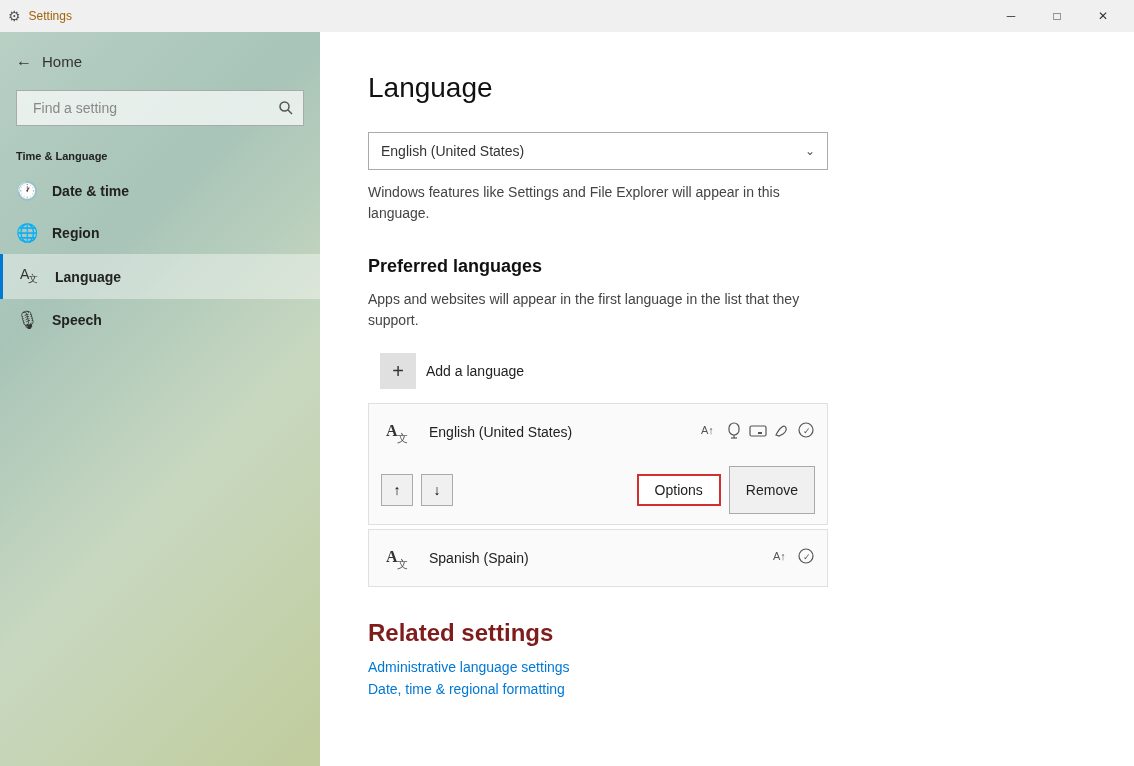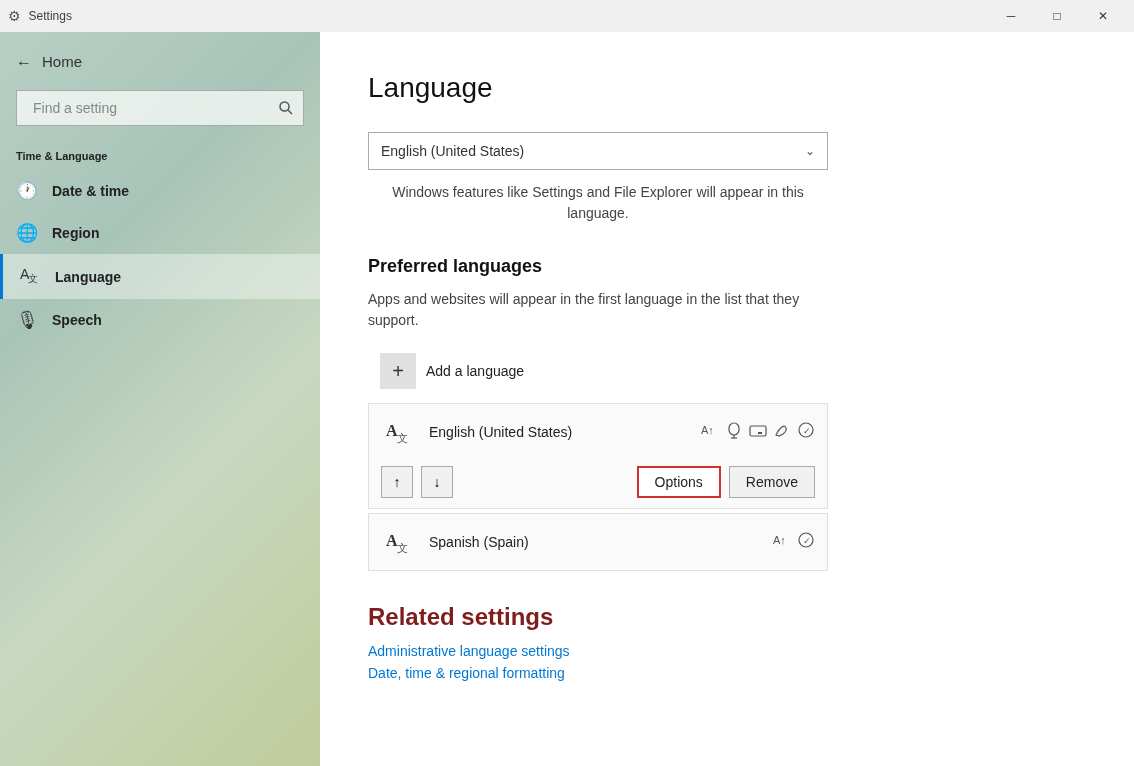--- a/index.html
+++ b/index.html
@@ -10,21 +10,21 @@
       height: 32px;
       background: #f0f0f0;
       display: flex;
       align-items: center;
       justify-content: space-between;
       padding: 0 8px;
       flex-shrink: 0;
     }
     .title-bar-left { display: flex; align-items: center; gap: 8px; }
     .title-bar-icon { font-size: 14px; color: #555; }
-    .title-bar-title { font-size: 12px; color: #404040; }
+    .title-bar-title { font-size: 12px; color: #a16207; }
     .title-bar-controls { display: flex; gap: 0; }
     .title-bar-btn {
       width: 46px; height: 32px;
       display: flex; align-items: center; justify-content: center;
       cursor: pointer; font-size: 12px; color: #333;
       background: transparent; border: none;
     }
 
     
     .app-body { display: flex; flex: 1; overflow: hidden; }
@@ -127,21 +127,20 @@
     }
     .dropdown-text { font-size: 14px; color: #333; }
     .dropdown-chevron { font-size: 12px; color: #555; }
 
     .display-lang-desc {
       font-size: 14px;
       color: #444;
       max-width: 460px;
       margin-bottom: 32px;
       line-height: 1.5;
-      text-align: center;
     }
 
     .preferred-lang-desc {
       font-size: 14px;
       color: #444;
       max-width: 460px;
       margin-bottom: 12px;
       line-height: 1.5;
     }
 
@@ -199,21 +198,21 @@
     }
     .spacer { flex: 1; }
     .lang-options-btn {
       height: 32px; padding: 0 16px;
       border: 2px solid #d32f2f;
       background: #fff;
       cursor: pointer;
       font-size: 14px; color: #222;
     }
     .lang-remove-btn {
-      height: 32px; padding: 0 16px;
+      height: 48px; padding: 0 16px;
       border: 1px solid #aaa;
       background: #f0f0f0;
       cursor: pointer;
       font-size: 14px; color: #222;
     }
 
     .related-settings-title {
       font-size: 24px; font-weight: 600; color: #7f1d1d;
       margin-top: 32px; margin-bottom: 12px;
     }

